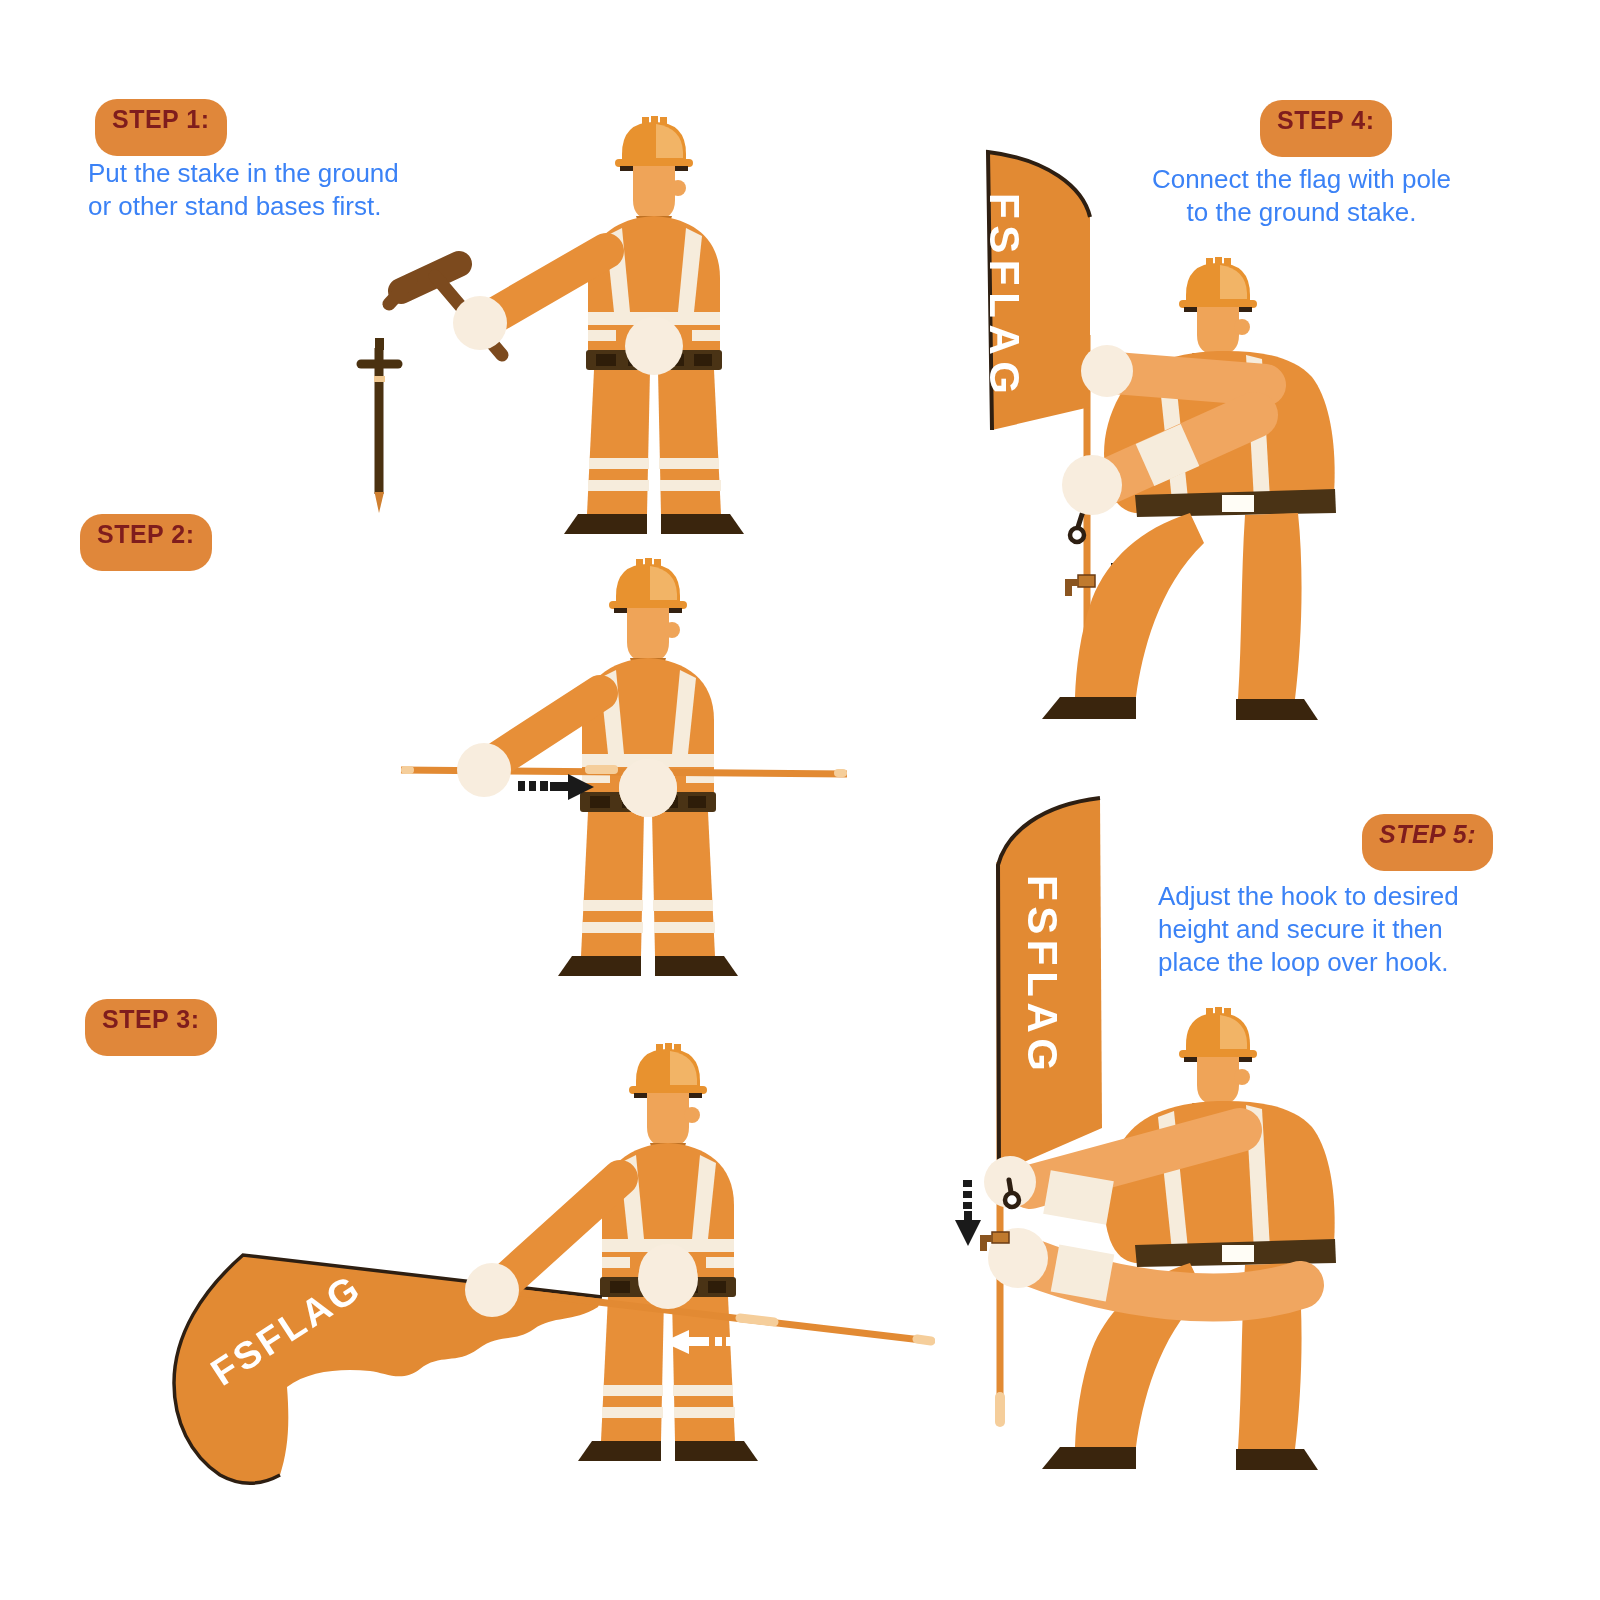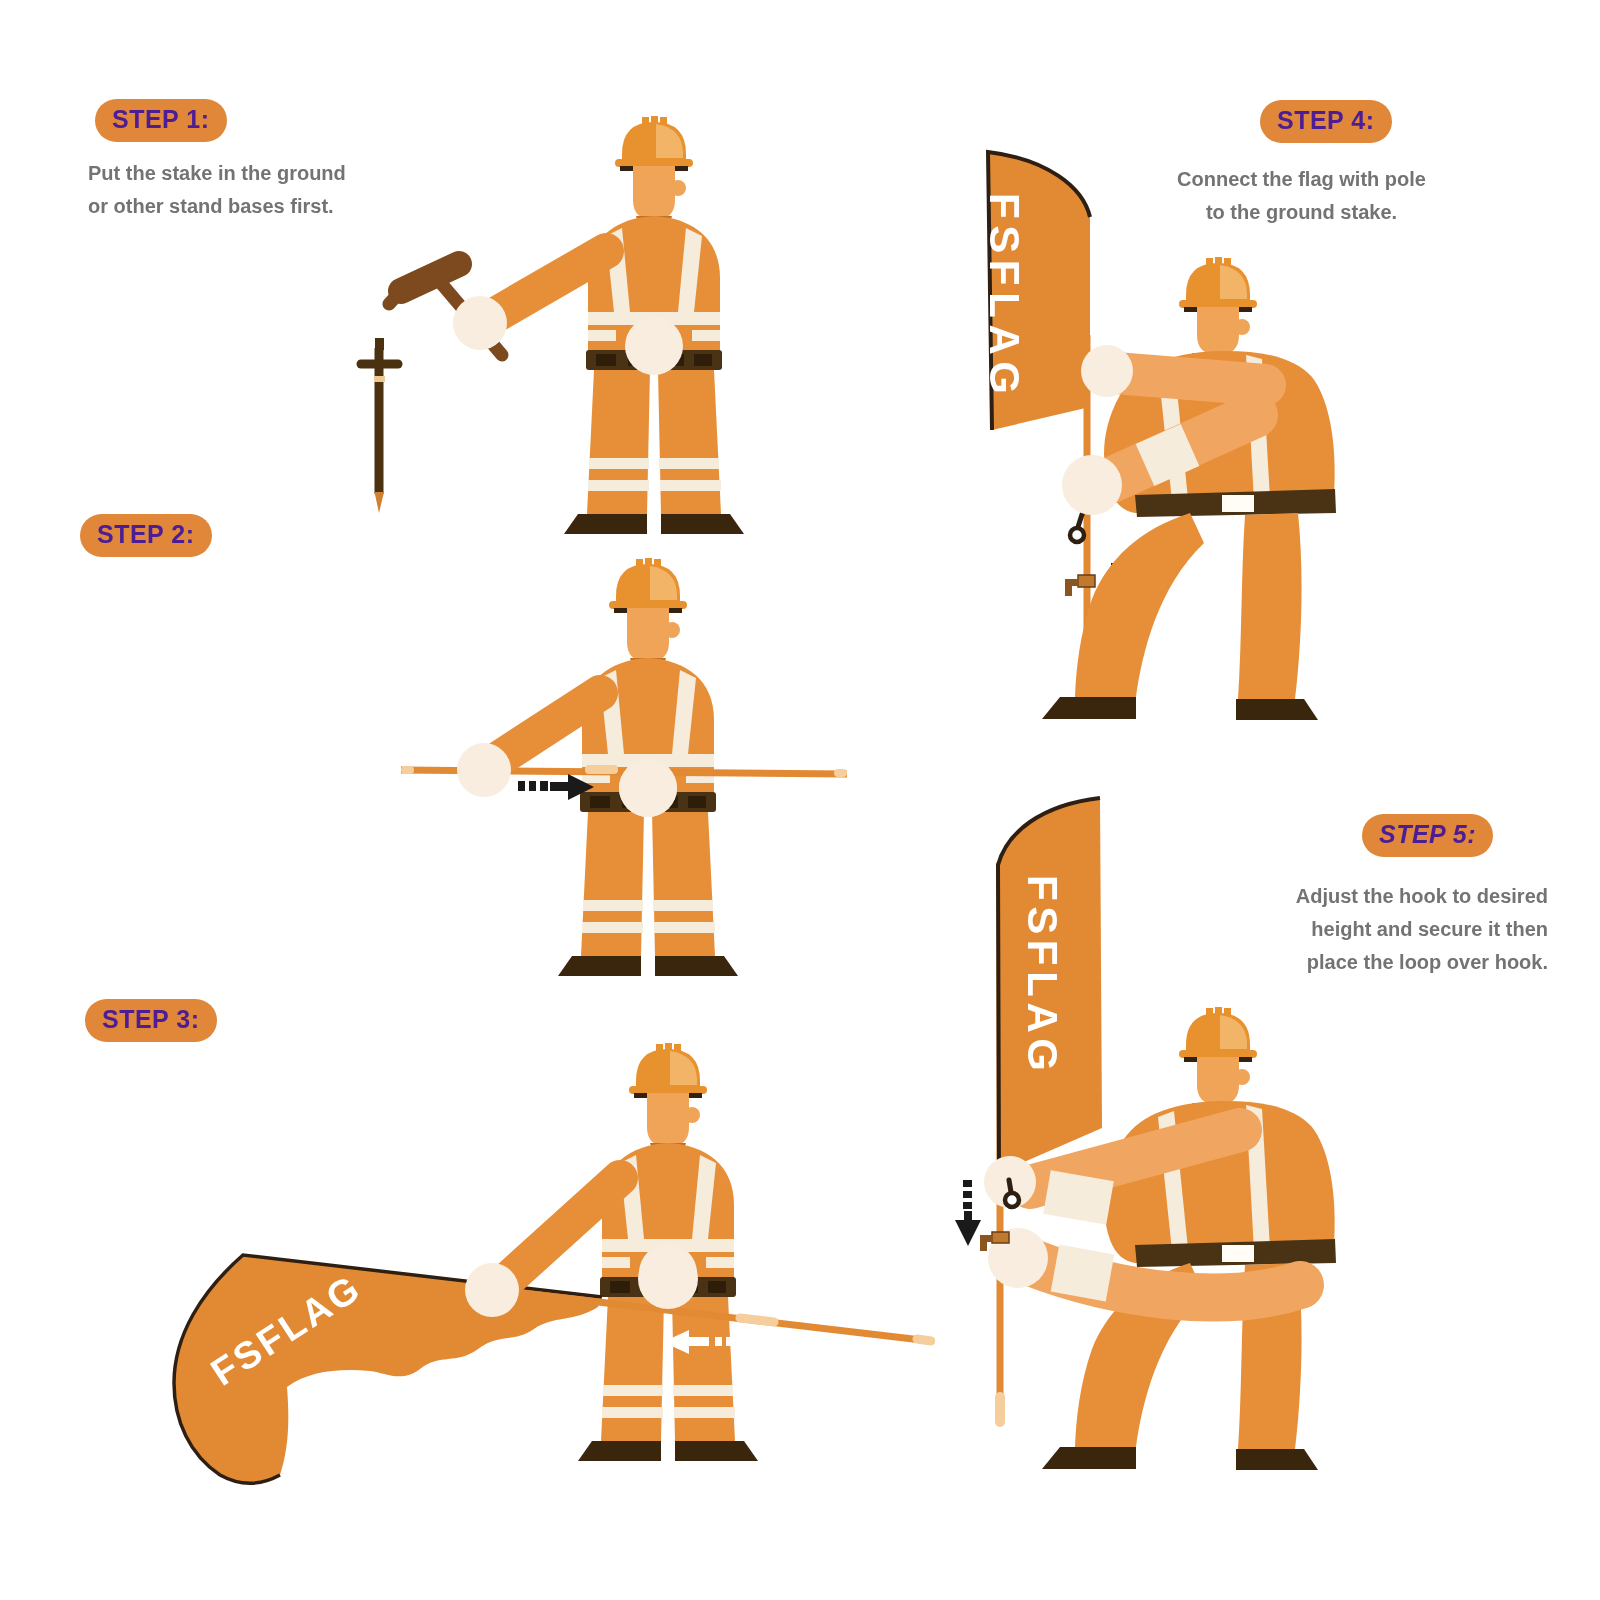--- a/index.html
+++ b/index.html
@@ -1,22 +1,22 @@
 <!DOCTYPE html>
 <html><head>
 <meta charset="utf-8">
 <style>
   html,body{margin:0;padding:0;background:#fff;}
   .canvas{position:relative;width:1600px;height:1600px;background:#ffffff;overflow:hidden;
           font-family:"Liberation Sans",sans-serif;}
-  .badge{position:absolute;background:#E0873A;color:#4c1d95;font-weight:bold;font-size:25px;
-         line-height:1;padding:8px 17px 10px;border-radius:22px;letter-spacing:.5px;}
-  .step-text{position:absolute;color:#737373;font-weight:bold;font-size:20px;line-height:33px;
+  .badge{position:absolute;background:#E0873A;color:#7f1d1d;font-weight:bold;font-size:25px;
+         line-height:1;padding:8px 17px 24px;border-radius:22px;letter-spacing:.5px;}
+  .step-text{position:absolute;color:#3b82f6;font-weight:normal;font-size:26px;line-height:33px;
              white-space:pre-line;}
-  .ta-center{text-align:right;}
+  .ta-center{text-align:left;}
   .ta-right{text-align:center;}
   .fig{position:absolute;}
   svg .flag-text{font-family:"Liberation Sans",sans-serif;font-weight:bold;fill:#ffffff;}
 </style>
 </head>
 <body>
 
 <div class="canvas">
 
   <svg width="0" height="0" style="position:absolute" aria-hidden="true">

